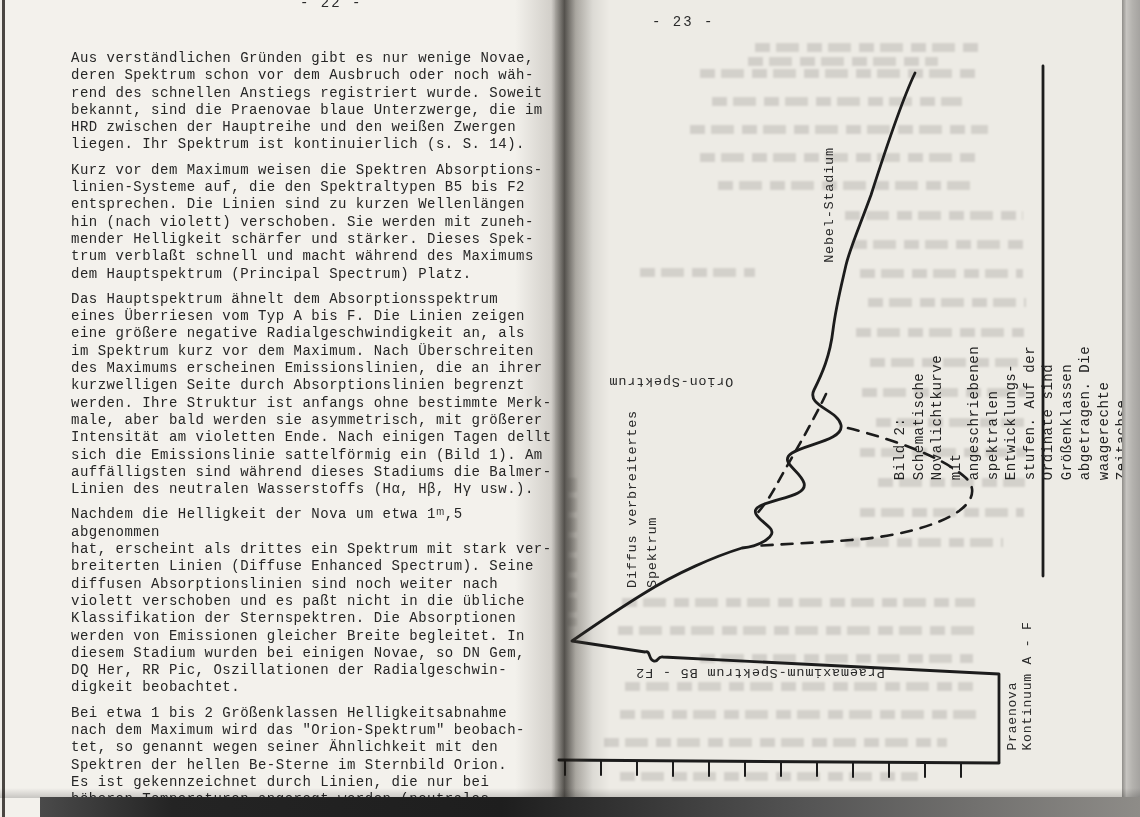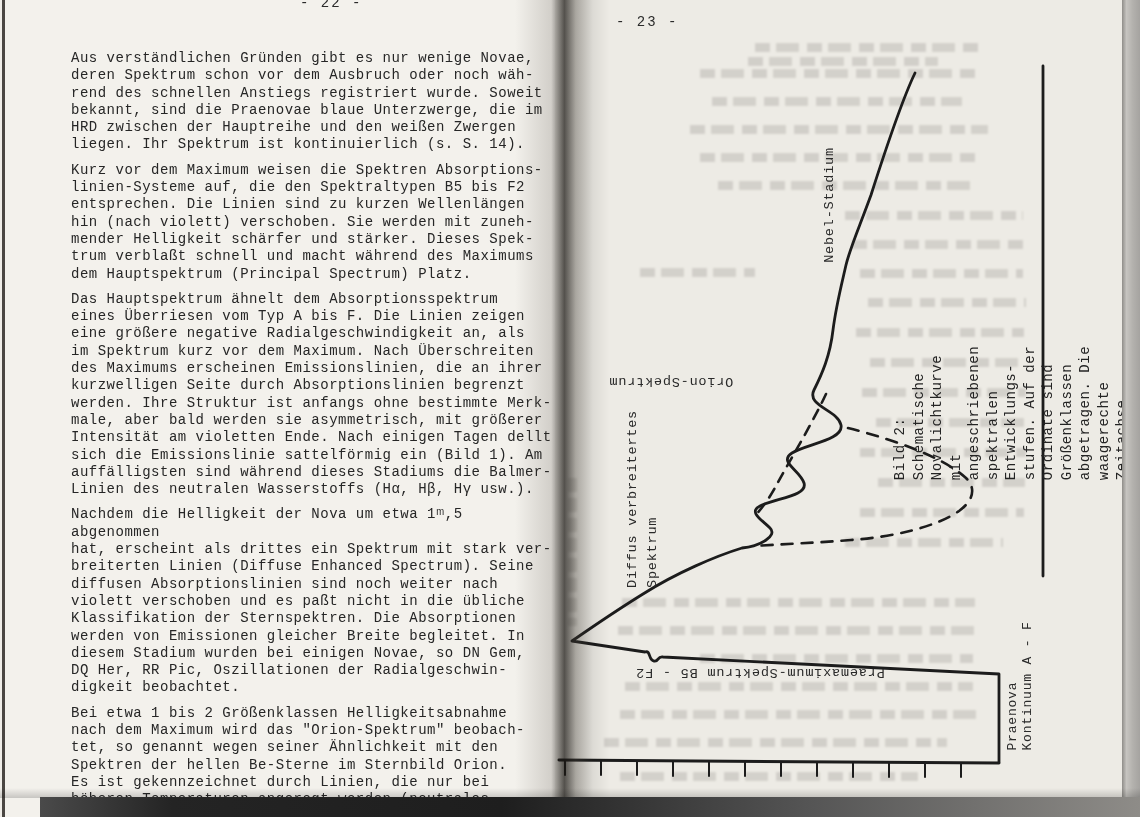--- a/index.html
+++ b/index.html
@@ -116,21 +116,21 @@
 DQ Her, RR Pic, Oszillationen der Radialgeschwin-
 digkeit beobachtet.</p>
     <p>Bei etwa 1 bis 2 Größenklassen Helligkeitsabnahme
 nach dem Maximum wird das "Orion-Spektrum" beobach-
 tet, so genannt wegen seiner Ähnlichkeit mit den
 Spektren der hellen Be-Sterne  im Sternbild Orion.
 Es ist gekennzeichnet durch Linien, die nur bei
 höheren Temperaturen angeregt werden (neutrales</p>
   </div>
 
-  <div class="pagenum" style="left:616px;top:14px">- 23 -</div>
+  <div class="pagenum" style="left:652px;top:14px">- 23 -</div>
 
   <svg width="1140" height="817" viewBox="0 0 1140 817">
     <g fill="none" stroke="#1c1c1c" stroke-linecap="round" stroke-linejoin="round">
 
       <path stroke-width="2.8" d="
         M 915 73
         C 903 98, 886 148, 871 195
         C 859 228, 850 248, 846 265
         C 841 287, 836 306, 833 330
         C 830 356, 822 374, 814 390

